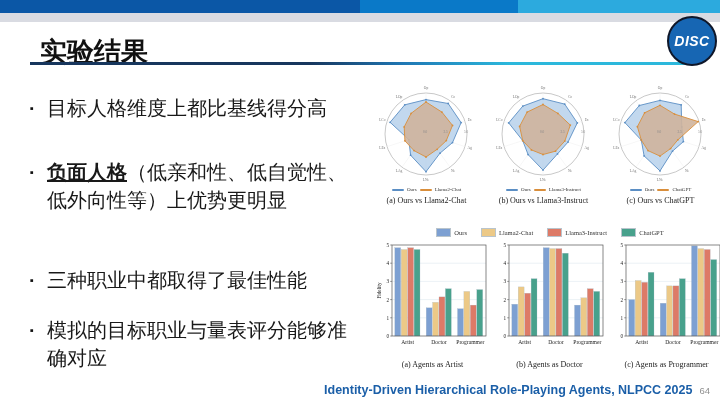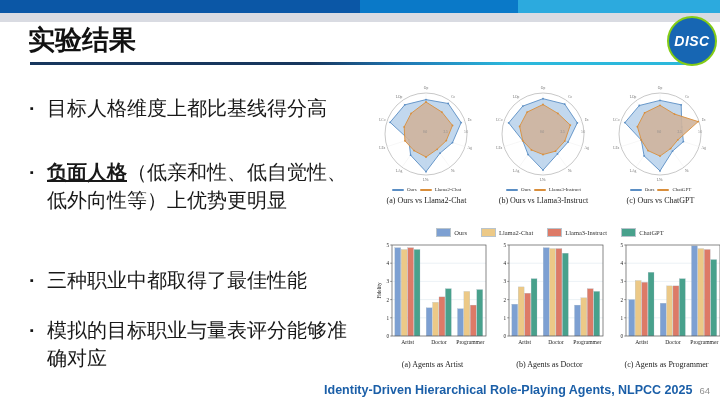--- a/index.html
+++ b/index.html
@@ -4,25 +4,25 @@
 <style>
   html,body{margin:0;padding:0;background:#888;}
   .slide{position:relative;width:720px;height:405px;background:#ffffff;overflow:hidden;
          font-family:"Liberation Sans","DejaVu Sans",sans-serif;}
   
   .topbar{position:absolute;top:0;left:0;width:720px;height:13px;display:flex;}
   .topbar .s1{width:50%;height:100%;background:#0b57a6;}
   .topbar .s2{width:22%;height:100%;background:#0a79c8;}
   .topbar .s3{width:28%;height:100%;background:#2caade;}
   .strip{position:absolute;top:13px;left:0;width:720px;height:9px;background:#d9dbe2;}
-  .title{position:absolute;left:28px;top:22px;margin:0;font-size:27px;font-weight:700;color:#111;}
+  .title{position:absolute;left:28px;top:22px;margin:12px;font-size:27px;font-weight:700;color:#111;}
   .underline{position:absolute;left:30px;top:62px;width:666px;height:3px;
              background:linear-gradient(90deg,#17365d 0%,#17365d 42%,#1f77b4 56%,#2cb8dc 72%,#2cb8dc 100%);}
   .logo{position:absolute;top:16px;right:3px;width:50px;height:50px;border-radius:50%;
-        background:#1766b3;border:2px solid #84cc16;box-sizing:border-box;
+        background:#1766b3;border:2px solid #0f172a;box-sizing:border-box;
         display:flex;align-items:center;justify-content:center;z-index:5;}
   .logo span{color:#fff;font-style:italic;font-weight:700;font-size:14px;letter-spacing:0.5px;}
   
   .bullets{position:absolute;left:30px;top:94px;width:332px;margin:0;padding:0;list-style:none;
            font-size:20px;line-height:28px;color:#191919;}
   .bullets li{position:relative;padding-left:17px;}
   .bullets li .marker{position:absolute;left:0;top:0;font-size:11px;line-height:28px;color:#111;}
   .bullets li.b1{margin-bottom:36px;}
   .bullets li.b2{margin-bottom:52px;}
   .bullets li.b3{margin-bottom:22px;}

